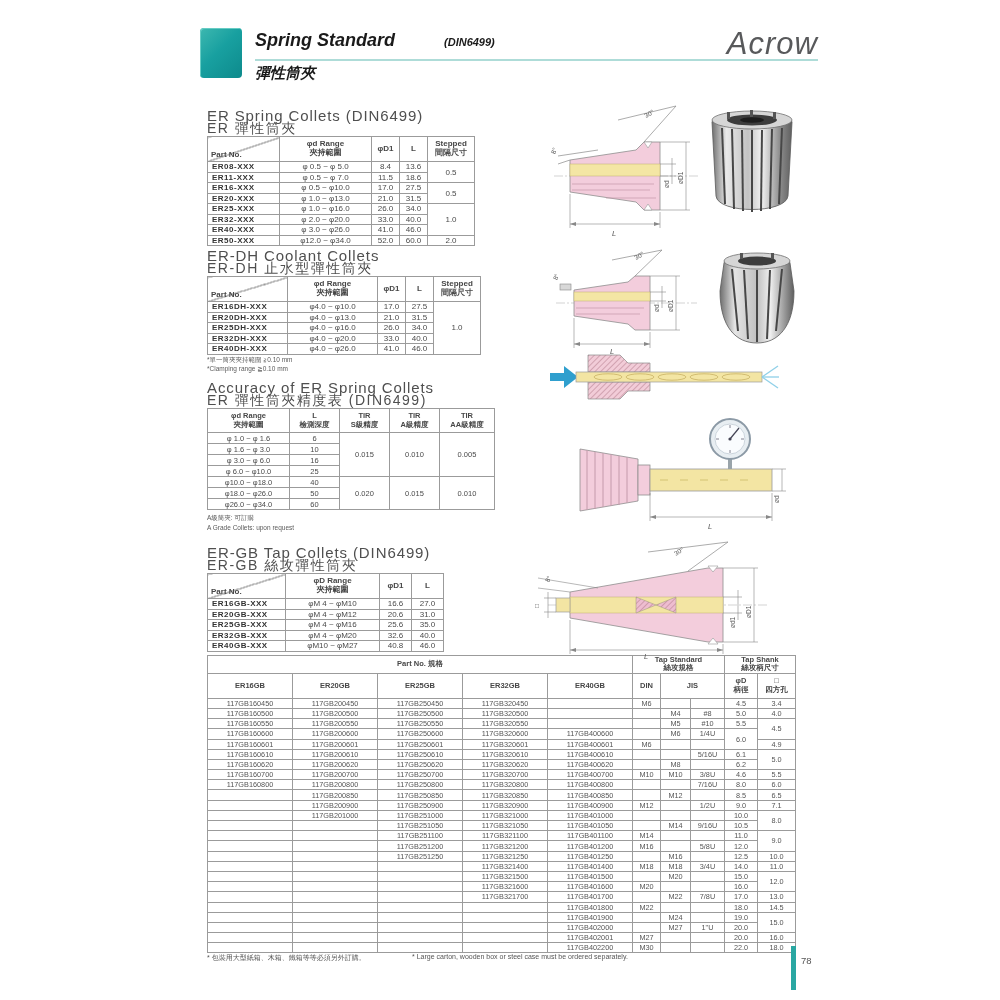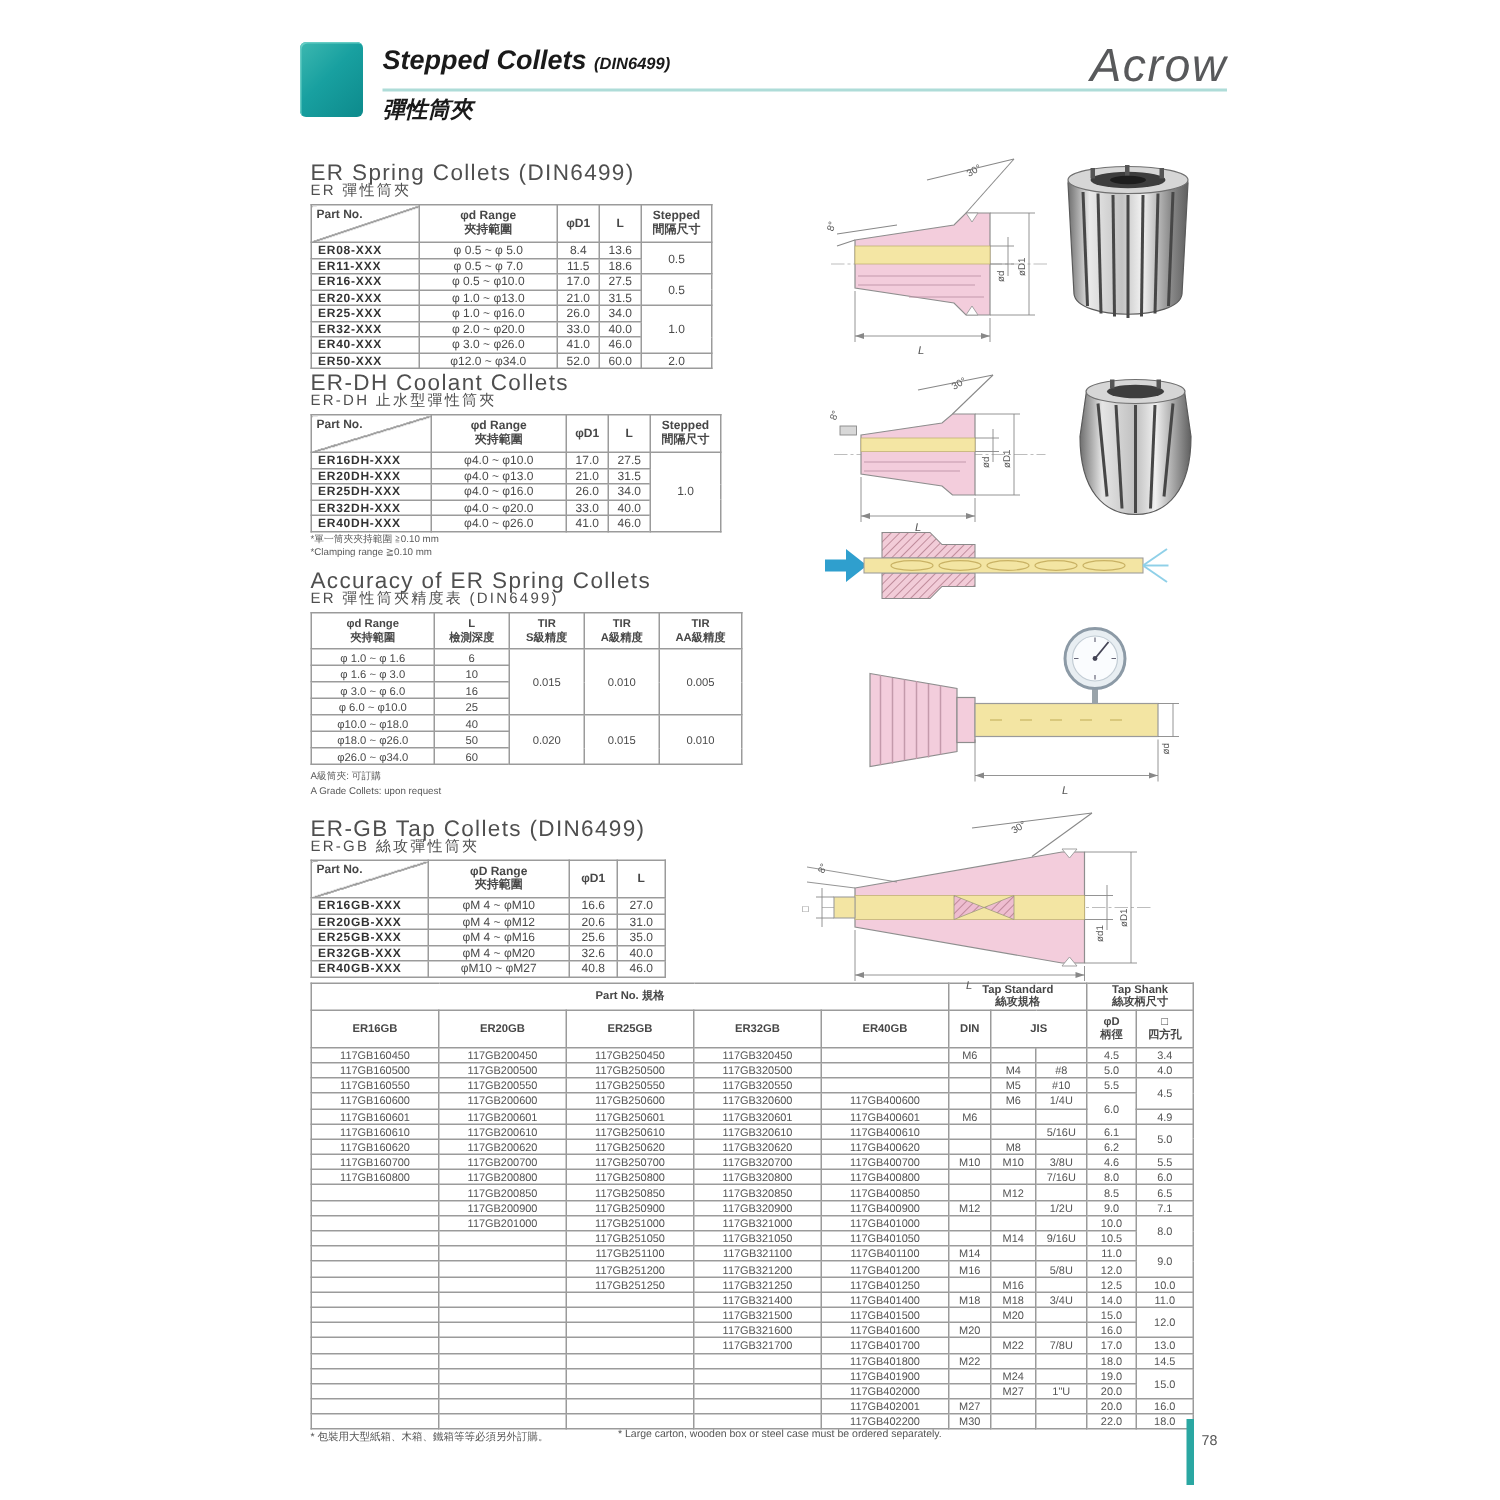--- a/index.html
+++ b/index.html
@@ -5,30 +5,30 @@
   * { margin:0; padding:0; box-sizing:border-box; }
   body { background:#e9e9e9; font-family:"Liberation Sans", sans-serif; }
   .page { position:relative; width:1000px; height:1000px; background:#ffffff; overflow:hidden;
           font-family:"Liberation Sans", sans-serif; }
 
   
   .brand-square { position:absolute; left:200px; top:28px; width:42px; height:50px; border-radius:4px;
                   background:linear-gradient(135deg,#3db8b0 0%,#18a0a0 45%,#0d8a8c 100%);
                   box-shadow:inset 1px 1px 0 #66ccc4; }
   .page-title { position:absolute; left:255px; top:30px; font-size:18px; font-weight:bold; font-style:italic; color:#1a1a1a; }
-  .page-title .suffix { font-size:11px; font-weight:bold; font-style:italic; color:#1a1a1a; }
+  .page-title .suffix { font-size:11px; font-weight:bold; font-style:italic; color:#1a1a1a;margin-left:44px; }
   .title-divider { position:absolute; left:255px; top:59px; width:563px; height:2px; background:#aedcd8; }
   .page-title-zh { position:absolute; left:255px; top:64px; font-size:15px; font-weight:bold; font-style:italic; color:#1a1a1a; }
   .brand-logo { position:absolute; left:690px; top:26px; width:128px; text-align:right;
                 font-size:31px; font-style:italic; color:#58595b; letter-spacing:1px; }
 
   
   .sec { position:absolute; }
   .sec-title-en { font-size:15px; color:#4f4f4f; letter-spacing:0.9px; line-height:12px; }
-  .sec-title-zh { font-size:10px; color:#4f4f4f; letter-spacing:1.5px; line-height:12px; }
+  .sec-title-zh { font-size:14px; color:#4f4f4f; letter-spacing:1.5px; line-height:12px; }
   .tbl-wrap { margin-top:2px; }
   .note { font-size:6.5px; color:#5a5a5a; line-height:8.5px; margin-top:1px; }
 
   
   table { border-collapse:collapse; table-layout:fixed; }
   th, td { border:1px solid #9b9b9b; text-align:center; vertical-align:middle; padding:0;
            color:#4a4a4a; overflow:hidden; white-space:nowrap; }
   th { font-weight:bold; white-space:pre-line; line-height:1.12; color:#474747; }
   table { border:1px solid #7d7d7d; }
 
@@ -38,42 +38,42 @@
 
   .t-acc thead th { height:24px; font-size:7.5px; }
   .t-acc tbody td { height:11px; font-size:7.5px; }
 
   .t-big thead th { font-size:7.5px; }
   .t-big thead tr:first-child th { height:15px; }
   .t-big thead tr:last-child th { height:25px; }
   .t-big tbody td { height:10.2px; font-size:7.3px; color:#555; }
 
   .diag { background-image:linear-gradient(to bottom right, transparent 48.6%, #9b9b9b 48.6%, #9b9b9b 51.4%, transparent 51.4%);
-          text-align:left; vertical-align:bottom; padding-left:3px; padding-bottom:13px; }
+          text-align:left; vertical-align:bottom; padding-left:3px; padding-bottom:1px; }
 
   
   .fig { position:absolute; }
   .fig svg text { fill:#555; font-family:"Liberation Sans", sans-serif; }
   .dimtxt { font-size:6.5px; }
   .dimtxt-i { font-size:7.5px; font-style:italic; }
 
   
   .foot-note-zh { position:absolute; left:207px; top:953px; font-size:7px; color:#555; }
   .foot-note-en { position:absolute; left:412px; top:953px; font-size:7px; color:#555; }
   .page-num-bar { position:absolute; left:791px; top:946px; width:5px; height:44px; background:#2aa7a2; }
   .page-num { position:absolute; left:801px; top:955px; font-size:9.5px; color:#555; }
 </style>
 </head>
 <body>
 
 <div class="page">
 
   <div class="brand-square"></div>
   <div class="page-title">
-    <span>Stepped Collets</span>
+    <span>Spring Standard</span>
     <span class="suffix">(DIN6499)</span>
   </div>
   <div class="title-divider"></div>
   <div class="page-title-zh">彈性筒夾</div>
   <div class="brand-logo">Acrow</div>
 
   <div class="sec" style="left:207px; top:110px;">
     <div class="sec-title-en">ER Spring Collets (DIN6499)</div>
     <div class="sec-title-zh">ER 彈性筒夾</div>
     <div class="tbl-wrap t-std">

